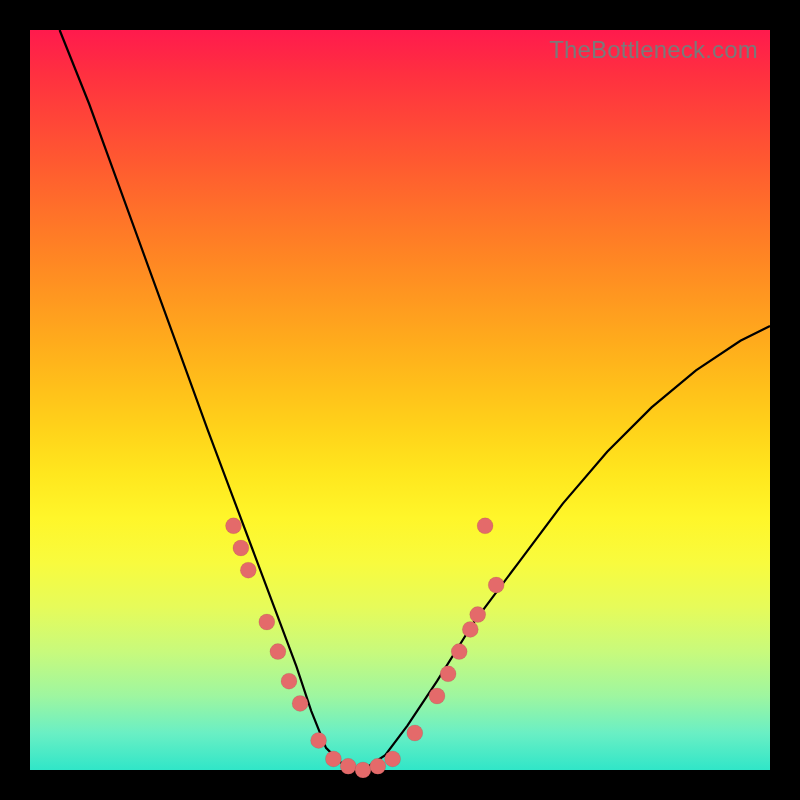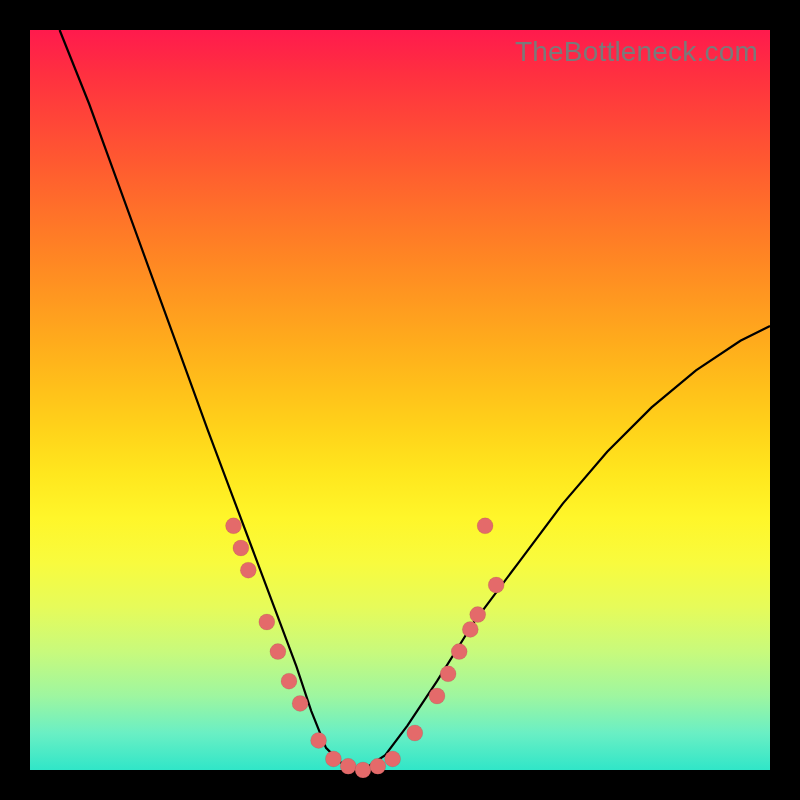--- a/index.html
+++ b/index.html
@@ -42,21 +42,21 @@
       #9ef6a0 90%,
       #6aefc4 95%,
       #30e6c8 100%
     );
   }
   .watermark {
     position: absolute;
     top: 6px;
     right: 12px;
     color: #7a7a7a;
-    font-size: 28px;
+    font-size: 24px;
     font-weight: 500;
     letter-spacing: 0.2px;
     user-select: none;
   }
   svg.curve {
     position: absolute;
     left: 0;
     top: 0;
     width: 740px;
     height: 740px;

